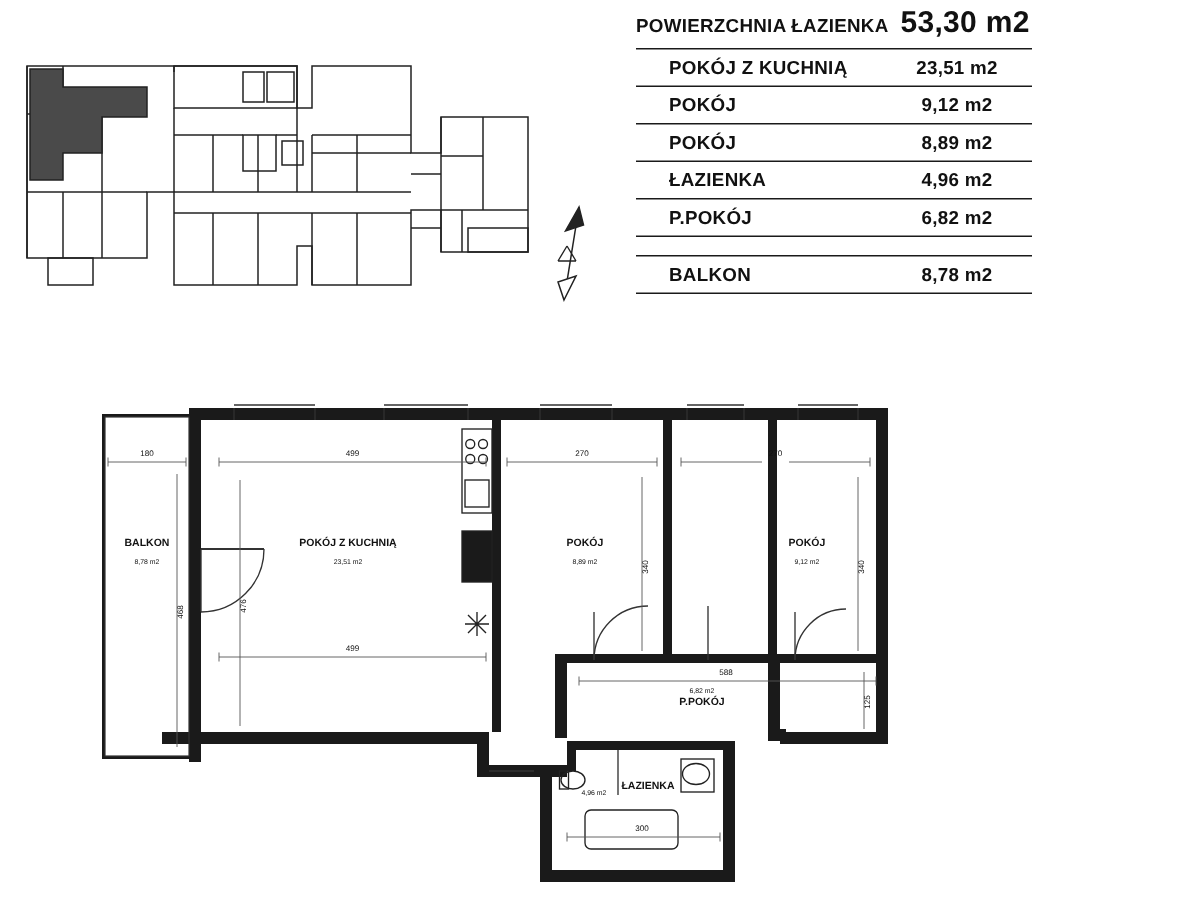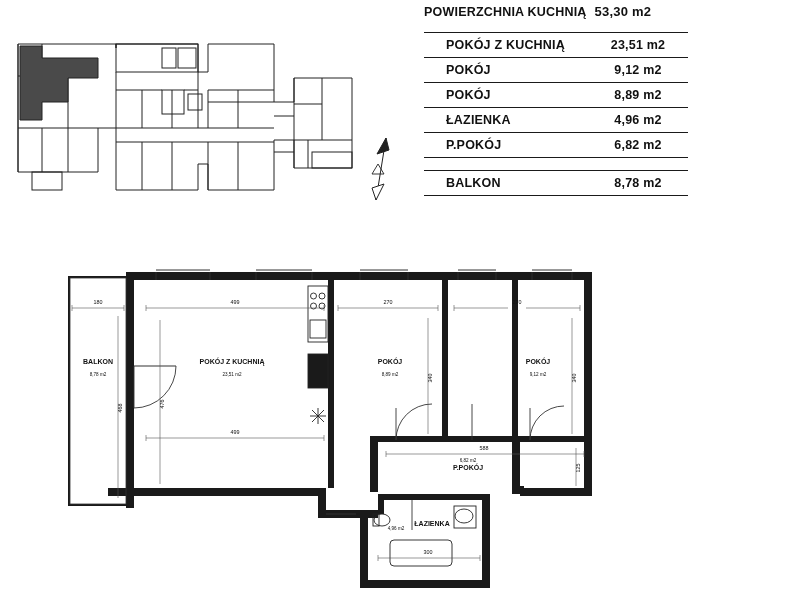--- a/index.html
+++ b/index.html
@@ -30,21 +30,21 @@
     display: flex;
     align-items: baseline;
     gap: 8px;
   }
   .area-header .caption {
     font-size: 12.5px;
     font-weight: bold;
     letter-spacing: 0.2px;
   }
   .area-header .total {
-    font-size: 13px;
+    font-size: 20px;
     font-weight: bold;
     letter-spacing: 0.2px;
   }
 
   .area-table {
     position: absolute;
     left: 424px;
     top: 32px;
     width: 264px;
   }
@@ -131,21 +131,21 @@
     font-size: 5.4px;
     fill: #111;
   }
 </style>
 </head>
 <body>
 
 <div class="root">
 
   <div class="area-header">
-    <span class="caption">POWIERZCHNIA KUCHNIĄ</span>
+    <span class="caption">POWIERZCHNIA ŁAZIENKA</span>
     <span class="total">53,30 m2</span>
   </div>
 
   <div class="area-table">
     <div class="row">
       <span class="name">POKÓJ Z KUCHNIĄ</span>
       <span class="val">23,51 m2</span>
     </div>
     <div class="row">
       <span class="name">POKÓJ</span>

